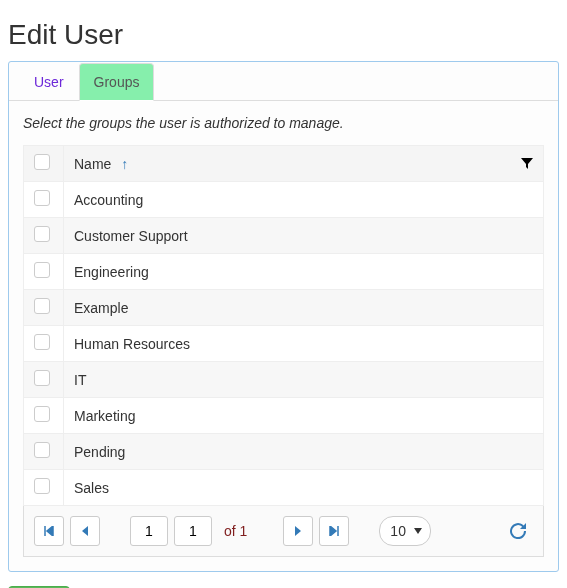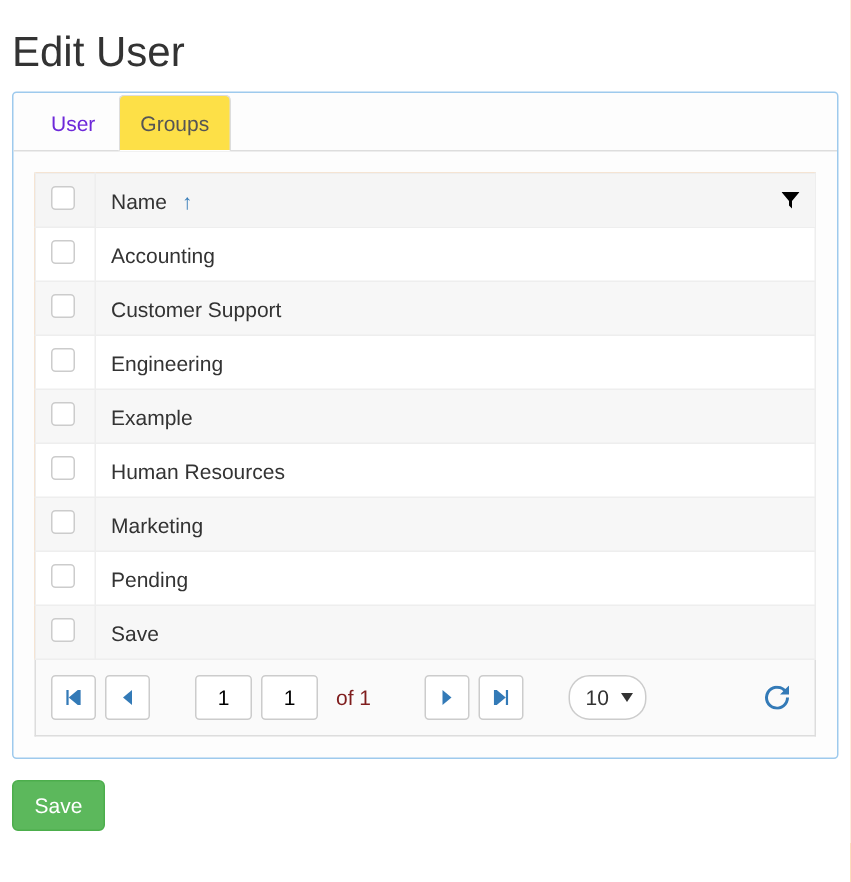--- a/index.html
+++ b/index.html
@@ -40,21 +40,21 @@
     position: relative;
     top: 1px;
   }
   .tab.inactive {
     color: #6d28d9;
   }
   .tab.active {
     color: #555;
     border: 1px solid #ddd;
     border-bottom-color: #fff;
-    background: #fde047;
+    background: #86efac;
     border-radius: 4px 4px 0 0;
   }
   .tab-body {
     padding: 14px 14px 14px 14px;
   }
   .instruction {
     font-style: italic;
     color: #333;
     margin-bottom: 14px;
   }
@@ -186,20 +186,21 @@
 <div class="page">
   <h1 class="page-title">Edit User</h1>
 
   <div class="panel">
     <div class="tabs">
       <div class="tab inactive">User</div>
       <div class="tab active">Groups</div>
     </div>
 
     <div class="tab-body">
+      <div class="instruction">Select the groups the user is authorized to manage.</div>
 
       <table class="grid">
         <thead>
           <tr>
             <th class="col-check">
               <span class="chk"></span>
             </th>
             <th class="th-name">
               <span>Name</span>
               <span class="sort-arrow">↑</span>
@@ -227,29 +228,33 @@
           <tr>
             <td class="col-check"><span class="chk"></span></td>
             <td>Example</td>
           </tr>
           <tr>
             <td class="col-check"><span class="chk"></span></td>
             <td>Human Resources</td>
           </tr>
           <tr>
             <td class="col-check"><span class="chk"></span></td>
+            <td>IT</td>
+          </tr>
+          <tr>
+            <td class="col-check"><span class="chk"></span></td>
             <td>Marketing</td>
           </tr>
           <tr>
             <td class="col-check"><span class="chk"></span></td>
             <td>Pending</td>
           </tr>
           <tr>
             <td class="col-check"><span class="chk"></span></td>
-            <td>Save</td>
+            <td>Sales</td>
           </tr>
         </tbody>
       </table>
 
       <div class="pager">
         <span class="pg-btn">
           <svg width="10" height="10" viewBox="0 0 10 10">
               <path d="M1 0 V10 M9 0 L3 5 L9 10 Z" fill="#337ab7" stroke="#337ab7" stroke-width="1.5"></path>
             </svg>
         </span>

